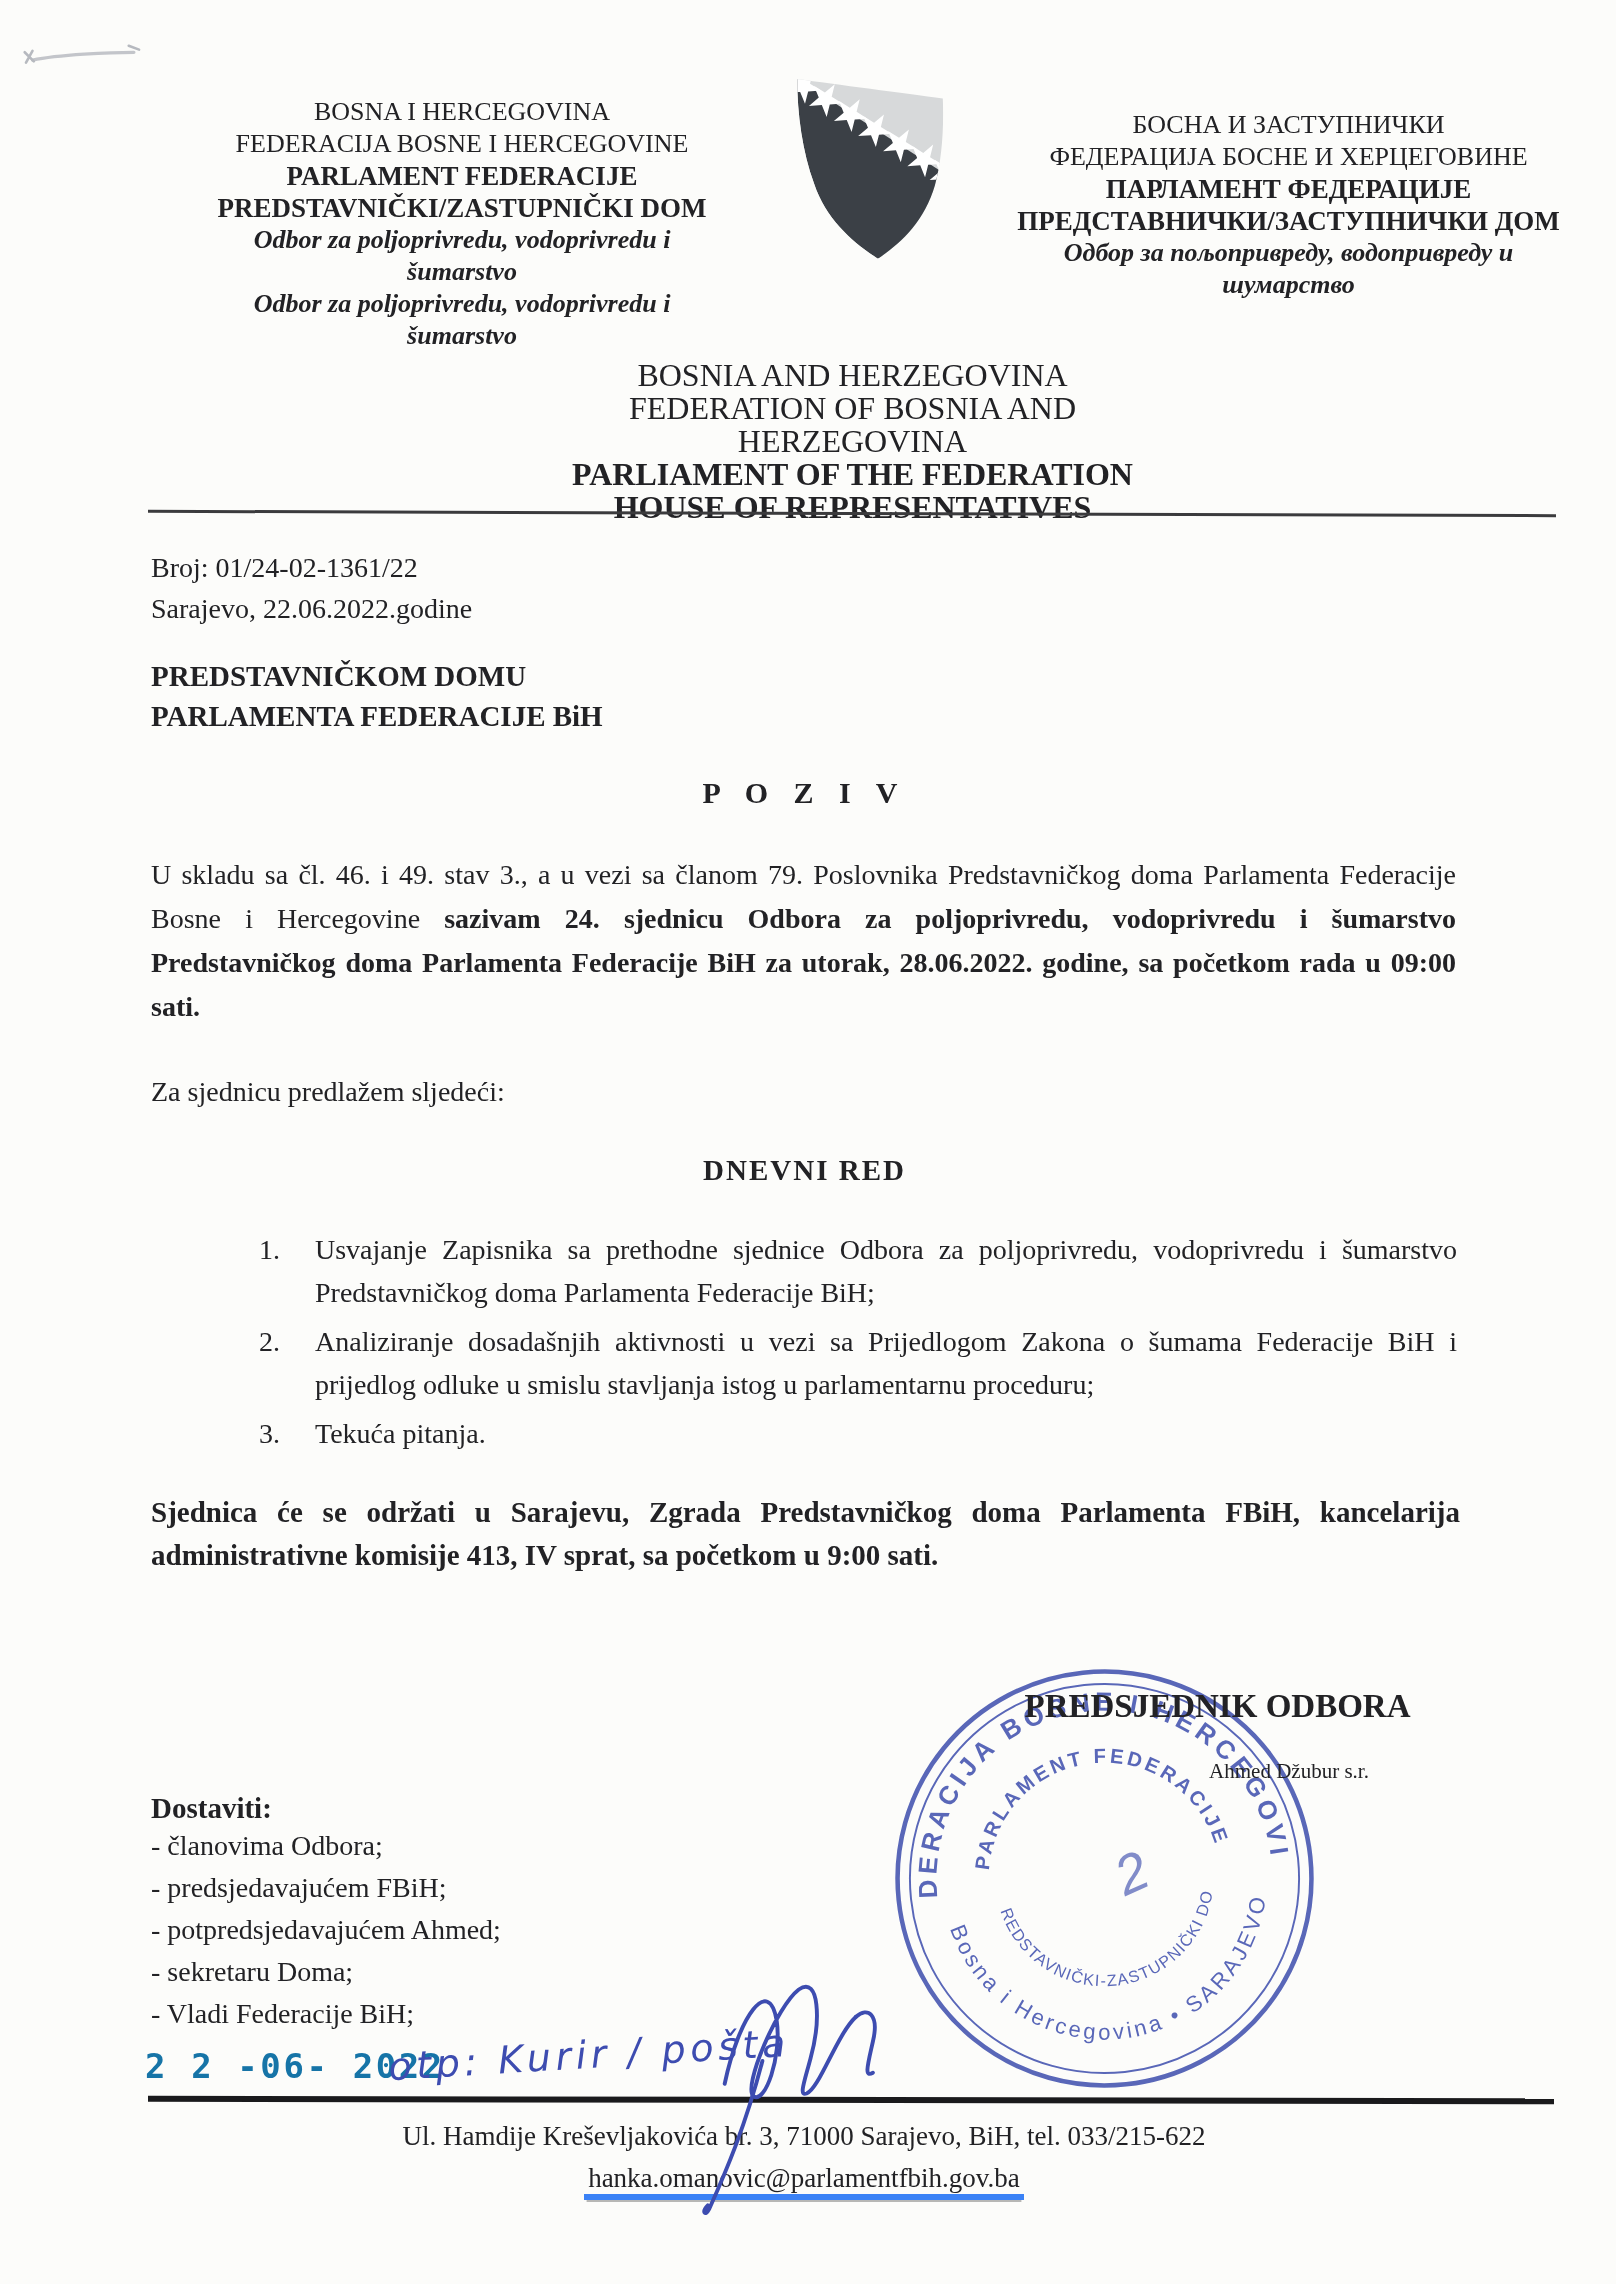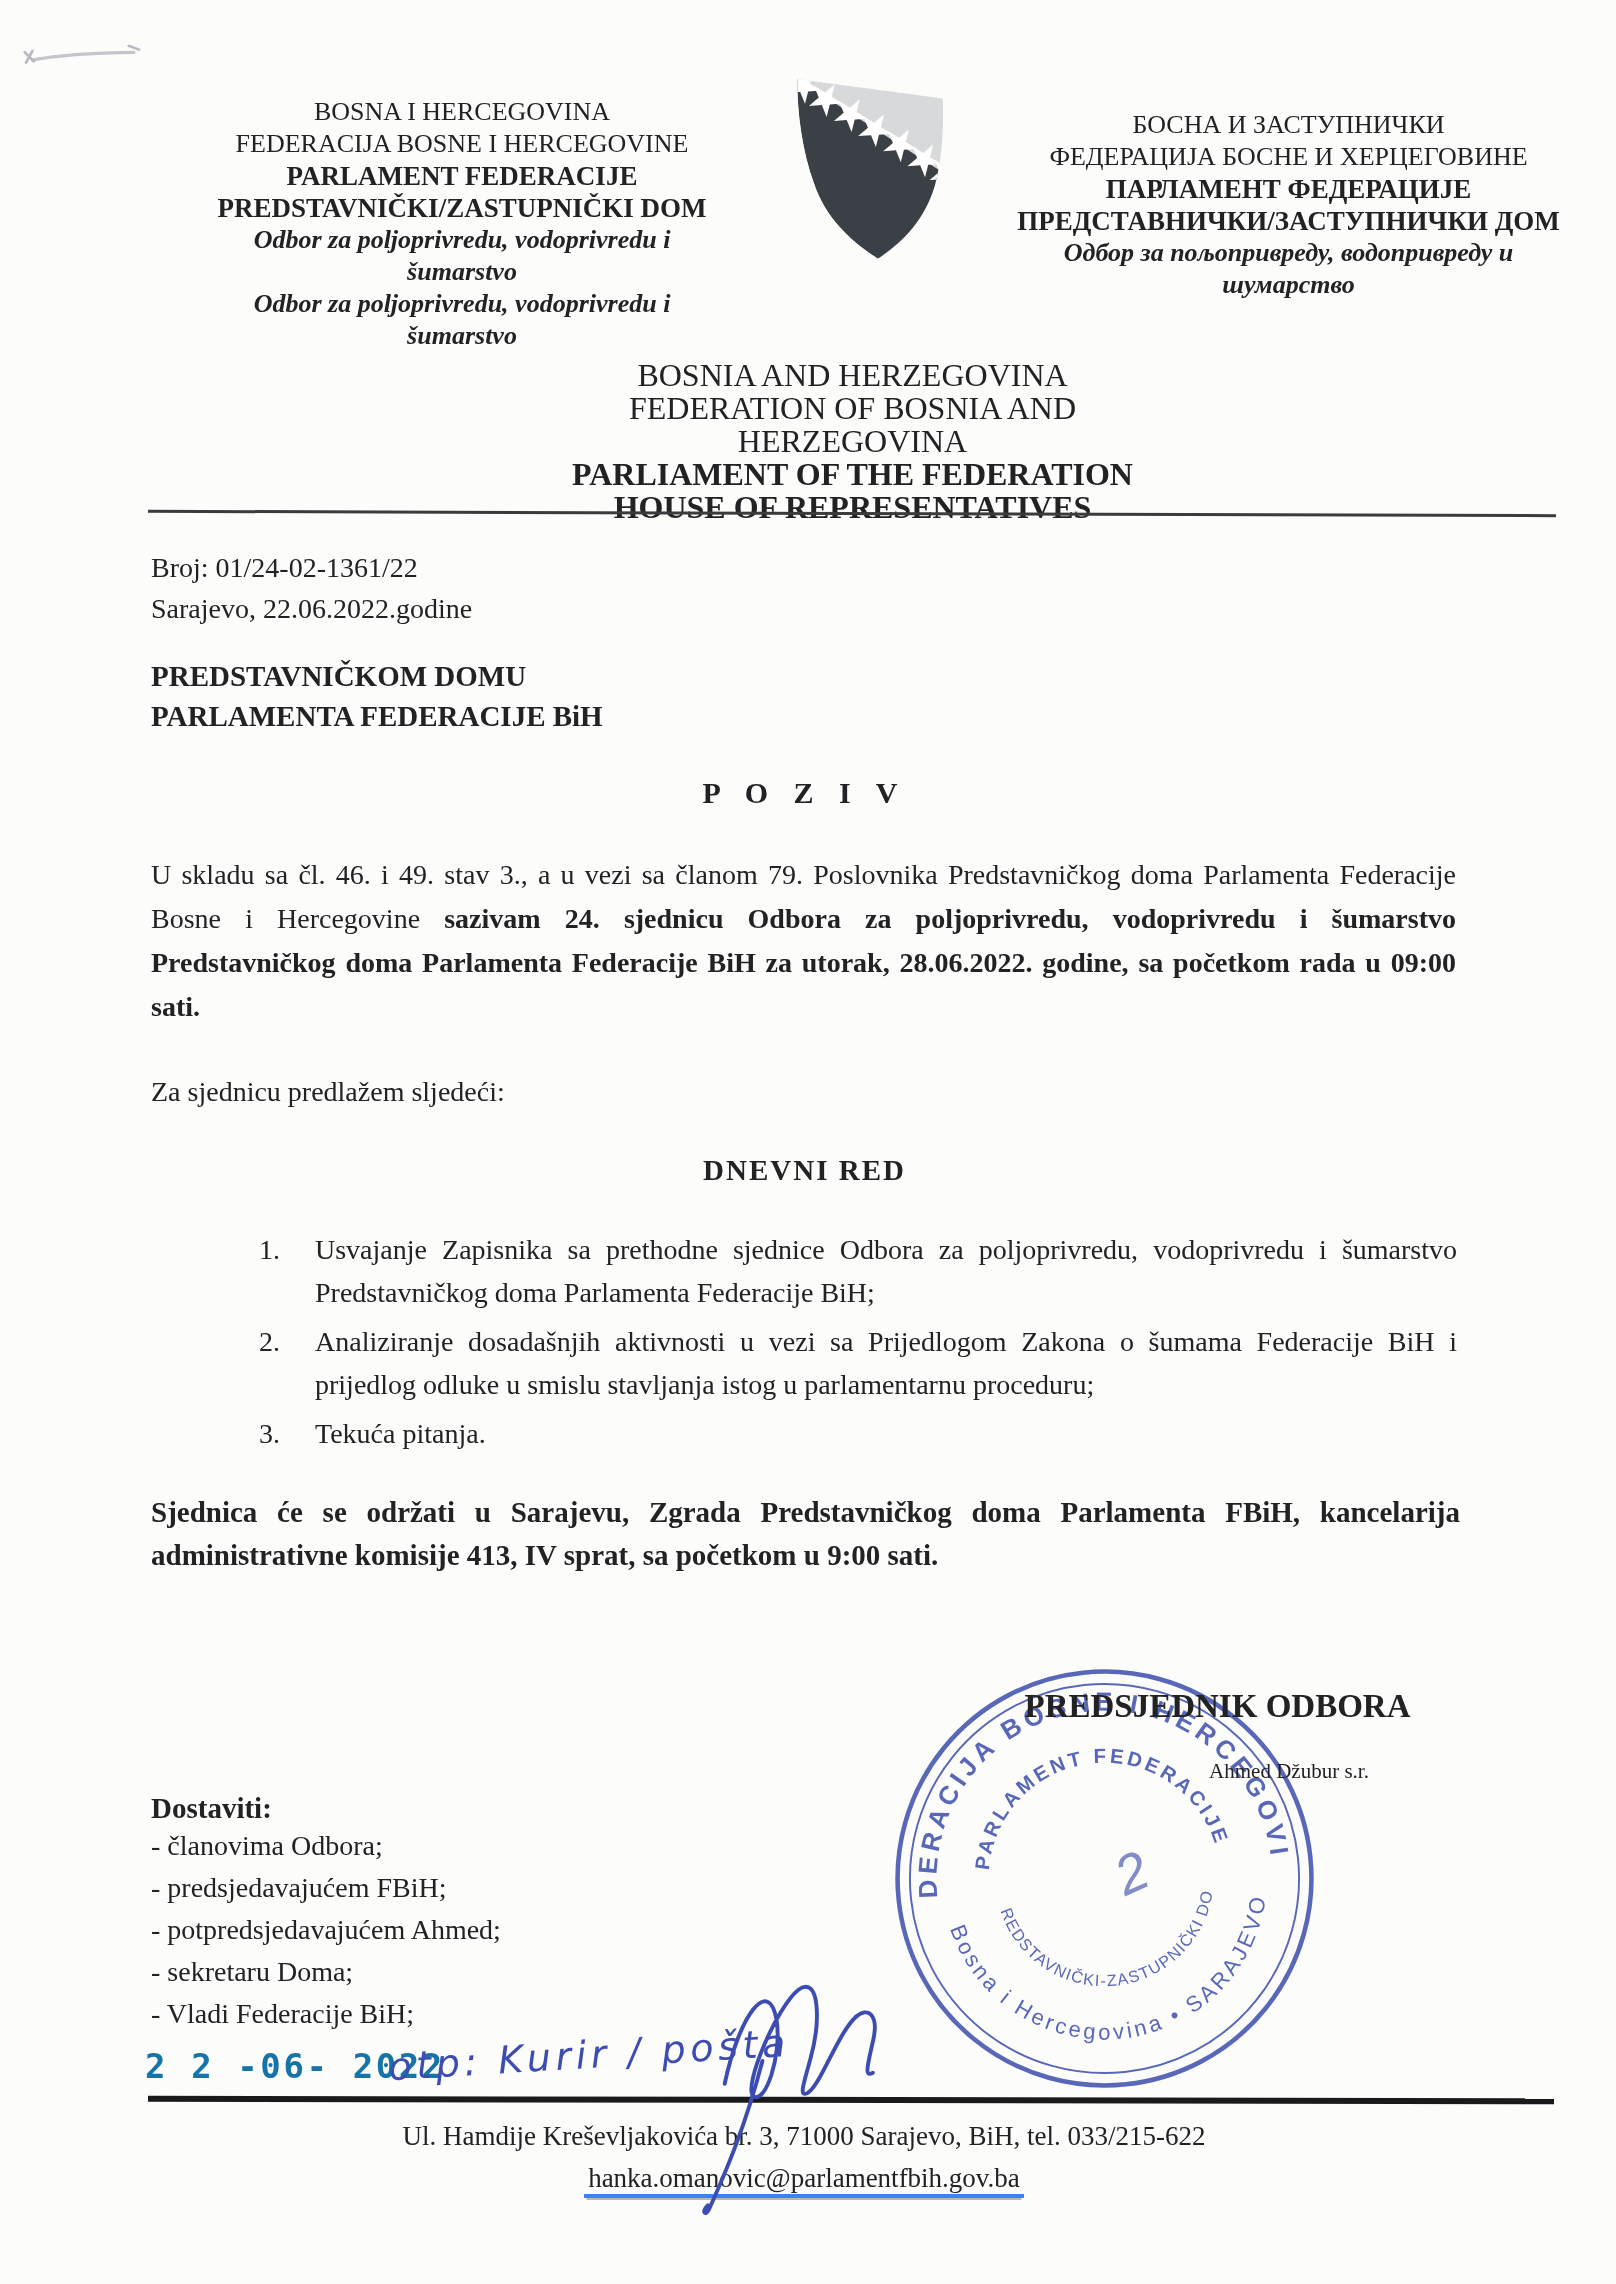--- a/index.html
+++ b/index.html
@@ -49,21 +49,21 @@
   .dostaviti .d-item{line-height:42px;}
   .dostaviti .d-item:first-of-type{margin-top:17px;}
 
   .date-stamp{left:145px;top:2046px;font-family:"DejaVu Sans Mono", monospace;
               font-size:34px;font-weight:bold;letter-spacing:2.6px;color:#0369a1;opacity:.92;}
   .handwriting{left:388px;top:2033px;font-family:"DejaVu Sans", sans-serif;font-style:italic;
                font-size:38px;letter-spacing:4.6px;color:#3d4cb0;transform:rotate(-3.5deg);z-index:4;}
   .signature-svg{left:641px;top:1944px;width:300px;height:286px;z-index:4;}
 
   .footer{left:156px;top:2115px;width:1296px;font-size:27px;line-height:42px;z-index:2;}
-  .footer .email{border-bottom:4px solid #3b82f6;box-shadow:0 4.6px 0 -2.6px #b7b7b5;padding:0 3.9px 1.3px;}
+  .footer .email{border-bottom:6px solid #3b82f6;box-shadow:0 4.6px 0 -2.6px #b7b7b5;padding:0 3.9px 1.3px;}
 
   .pencil-svg{left:13px;top:26px;width:182px;height:59px;}
 </style>
 </head>
 <body>
 
 <svg class="abs pencil-svg" viewBox="0 0 280 90">
   <path d="M30,52 C70,44 150,40 186,40" stroke="#c3c5ca" stroke-width="5" fill="none" stroke-linecap="round"></path>
   <path d="M18,40 l14,14 M20,56 l10,-18" stroke="#b6b9bf" stroke-width="4" fill="none" stroke-linecap="round"></path>
   <path d="M178,30 l16,6" stroke="#b6b9bf" stroke-width="4" fill="none" stroke-linecap="round"></path>

